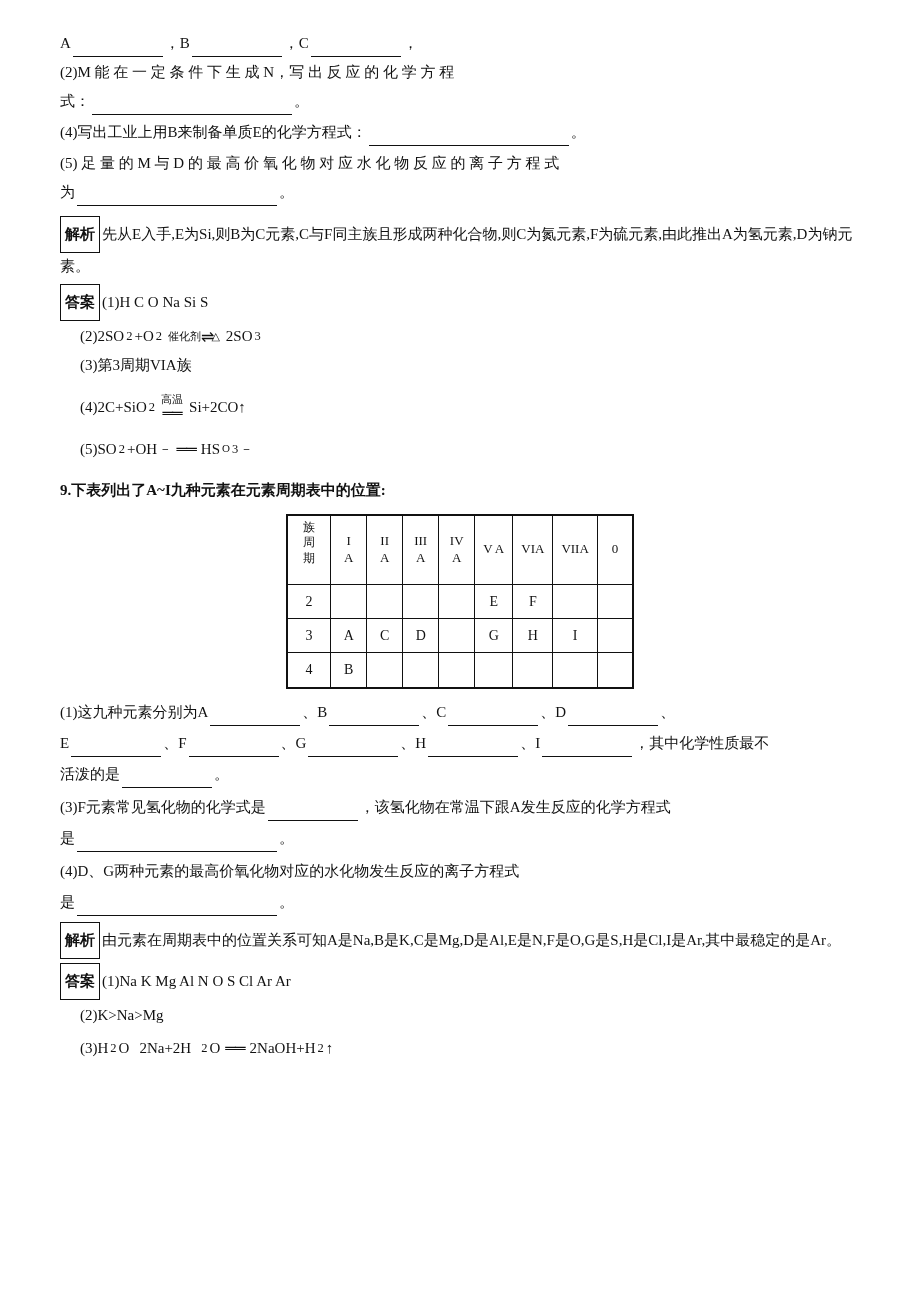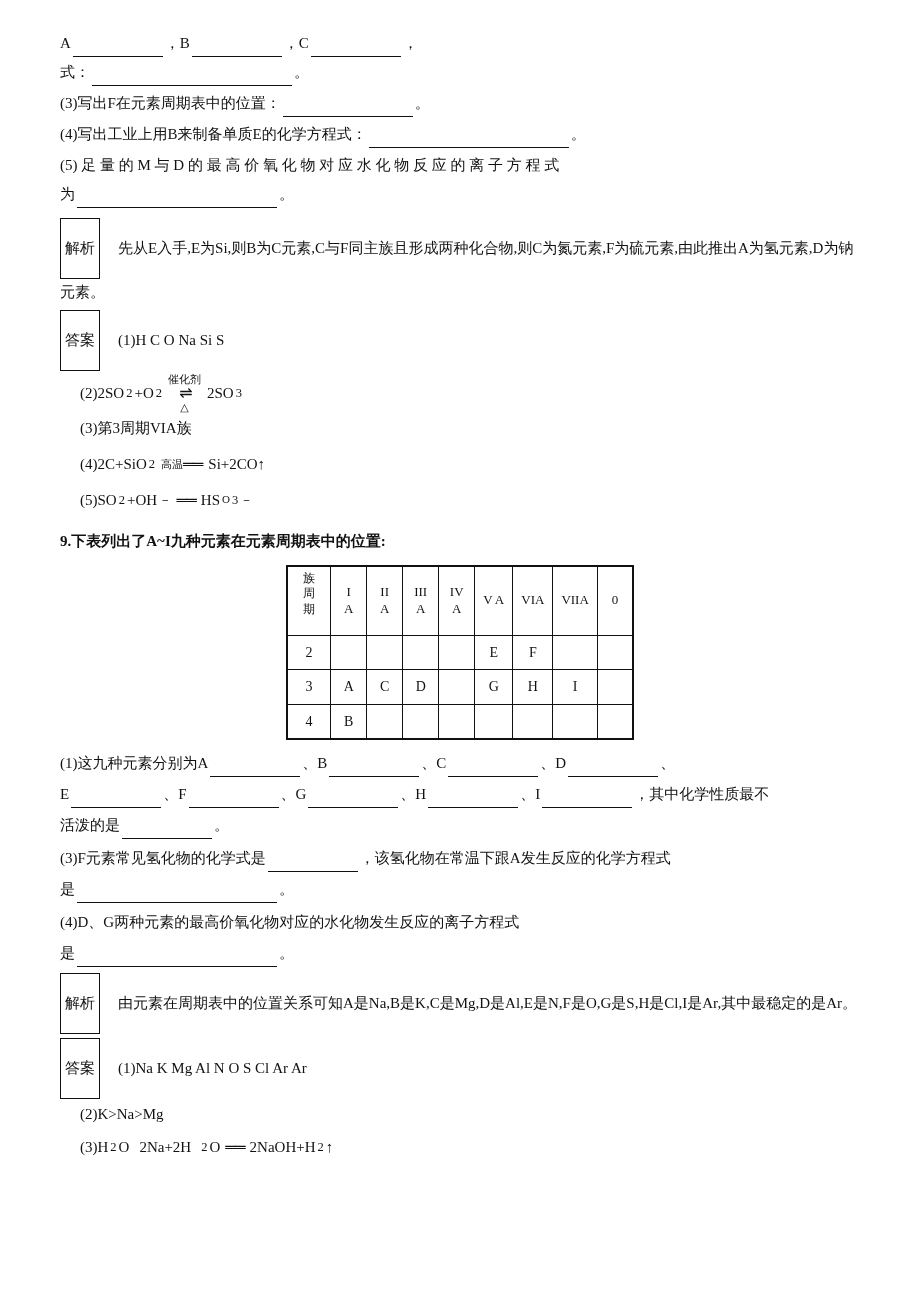--- a/index.html
+++ b/index.html
@@ -31,23 +31,23 @@
     .underline-blank-med {
       display: inline-block;
       border-bottom: 1px solid #111;
       min-width: 130px;
       vertical-align: bottom;
       margin: 0 2px;
     }
     .block-label {
       display: inline-block;
       border: 1px solid #111;
-      padding: 16px 4px;
-      font-weight: normal;
-      margin-right: 18px;
+      padding: 4px 4px;
+      font-weight: bold;
+      margin-right: 2px;
     }
     .catalog-table {
       border-collapse: collapse;
       margin: 10px auto;
       border: 2px solid #111;
     }
     .catalog-table td, .catalog-table th {
       border: 1px solid #111;
       padding: 4px 8px;
       text-align: center;
@@ -67,27 +67,27 @@
   </style>
 </head>
 <body>
 
 <div>
 
   <div class="line">
     <span>A</span><span class="underline-blank"></span>，<span>B</span><span class="underline-blank"></span>，<span>C</span><span class="underline-blank"></span>，
   </div>
 
+  <div class="line">
+    <span>(2)M 能 在 一 定 条 件 下 生 成 N，写 出 反 应 的 化 学 方 程</span>
+  </div>
   <div class="line gap4">
     <span>式：</span><span class="underline-blank-long"></span>。
   </div>
 
-  <div class="line gap4">
-    <span>(3)写出F在元素周期表中的位置：</span><span class="underline-blank-med"></span>。
-  </div>
 
   <div class="line gap4">
     <span>(4)写出工业上用B来制备单质E的化学方程式：</span><span class="underline-blank-long"></span>。
   </div>
 
   <div class="line">
     <span>(5) 足 量 的 M 与 D 的 最 高 价 氧 化 物 对 应 水 化 物 反 应 的 离 子 方 程 式</span>
   </div>
   <div class="line gap10">
     <span>为</span><span class="underline-blank-long"></span>。
@@ -100,35 +100,35 @@
   <div class="gap4">
     <div class="line">
       <span class="block-label">答案</span><span>(1)H  C  O  Na  Si  S</span>
     </div>
 
     <div class="line indent" style="display:flex; align-items:center; gap:2px; margin-bottom:2px;">
       <span>(2)2SO</span>
         <sub>2</sub>
         <span>+O</span>
         <sub>2</sub>
-      <span style="display:inline-flex; flex-direction:column; align-items:center; margin:0 4px; font-size:11px; line-height:1.1;font-family:Liberation Serif, serif;">
+      <span style="display:inline-flex; flex-direction:row; align-items:center; margin:0 4px; font-size:11px; line-height:1.1;font-family:Liberation Serif, serif;">
         <span>催化剂</span>
         <span style="font-size:16px; line-height:1; letter-spacing:-3px;">⇌</span>
         <span>△</span>
       </span>
       <span>2SO</span>
         <sub>3</sub>
     </div>
 
     <div class="line indent">(3)第3周期VIA族</div>
 
     <div class="line indent" style="display:flex; align-items:center; gap:2px; margin-bottom:2px;">
       <span>(4)2C+SiO</span>
         <sub>2</sub>
-      <span style="display:inline-flex; flex-direction:row; align-items:center; margin:12px 4px; font-size:11px; line-height:1.1;">
+      <span style="display:inline-flex; flex-direction:column; align-items:center; margin:12px 4px; font-size:11px; line-height:1.1;">
         <span>高温</span>
         <span style="letter-spacing:-1px; font-size:15px;">══</span>
       </span>
       <span>Si+2CO↑</span>
     </div>
 
     <div class="line indent gap6" style="display:flex; align-items:center; gap:2px;">
       <span>(5)SO</span>
         <sub>2</sub>
       <span>+OH</span>

